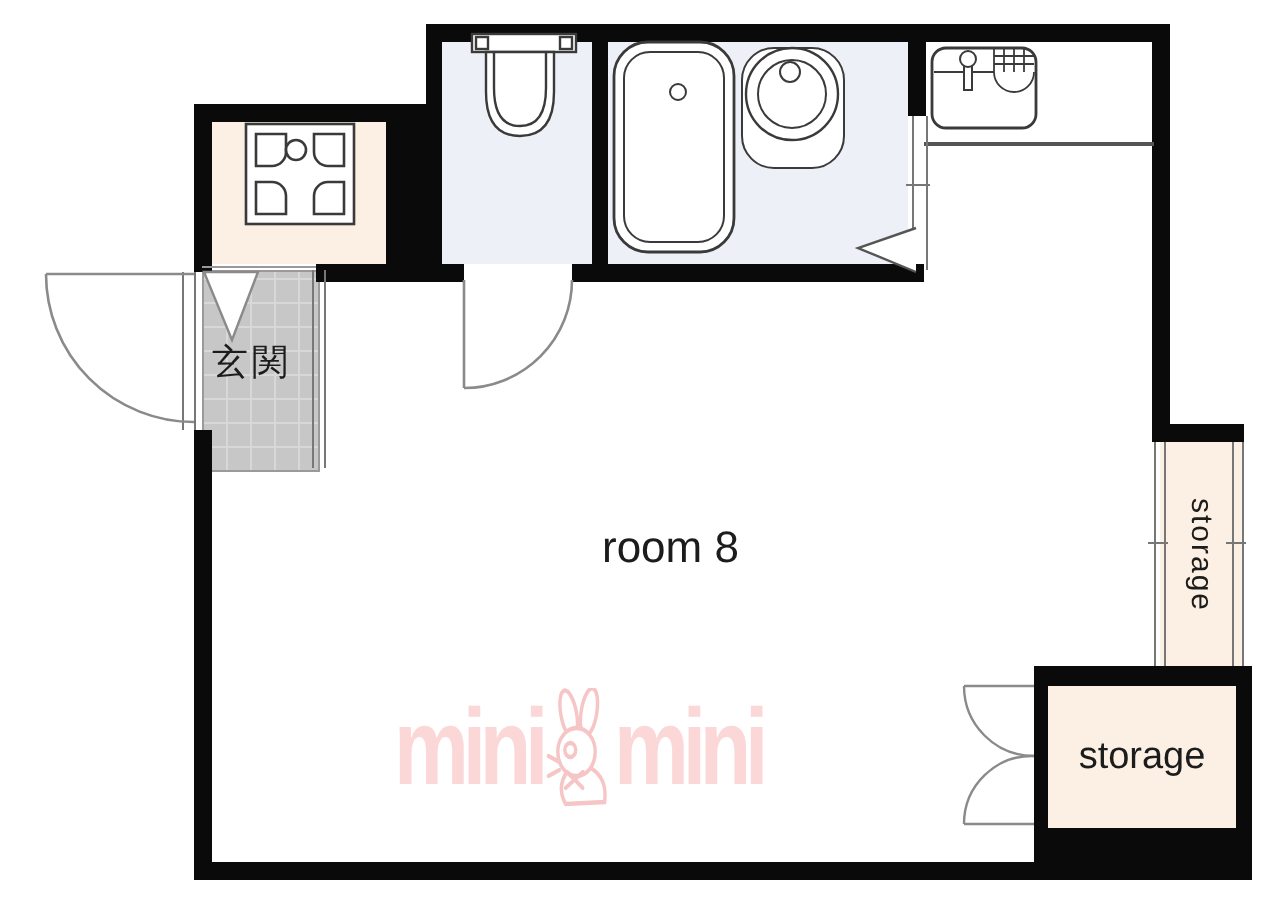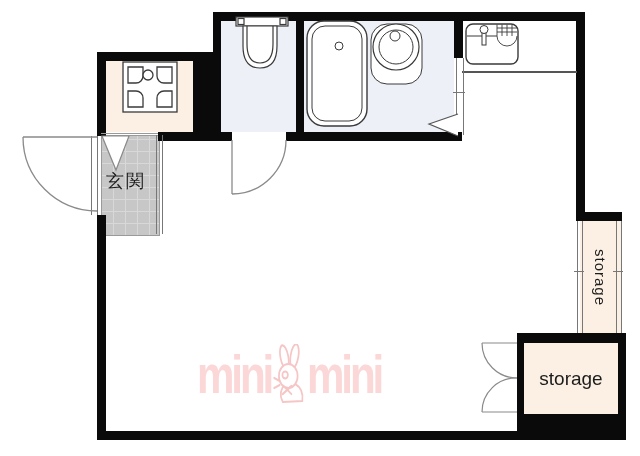--- a/index.html
+++ b/index.html
@@ -132,20 +132,21 @@
         <line x1="497" y1="28" x2="517" y2="28"></line>
         <line x1="497" y1="32" x2="517" y2="32"></line>
         <path d="M 497 36 A 10 10 0 0 0 517 36"></path>
       </g>
       <rect x="482" y="33" width="4" height="12" stroke-width="1"></rect>
       <circle cx="484" cy="29.5" r="4" stroke-width="1"></circle>
     </g>
   </svg>
 
   <div class="label" style="left:106px;top:169px;font-size:18px;letter-spacing:2px;">玄関</div>
+  <div class="label" style="left:301px;top:261px;font-size:22px;">room 8</div>
   <div class="label center" style="left:580px;top:221px;width:42px;height:112px;font-size:15px;">
     <span class="vtext">storage</span>
   </div>
   <div class="label center" style="left:524px;top:343px;width:94px;height:71px;font-size:19px;">storage</div>
 
   <div id="watermark">
     <span class="word">mini</span>
     <svg width="42" height="60" viewBox="0 0 42 60" stroke="#f6c6c6" fill="#ffffff" stroke-width="2.2" stroke-linecap="round">
       <ellipse cx="15" cy="13" rx="5" ry="12" transform="rotate(-14 15 13)"></ellipse>
       <ellipse cx="28" cy="12" rx="5" ry="12" transform="rotate(12 28 12)"></ellipse>

